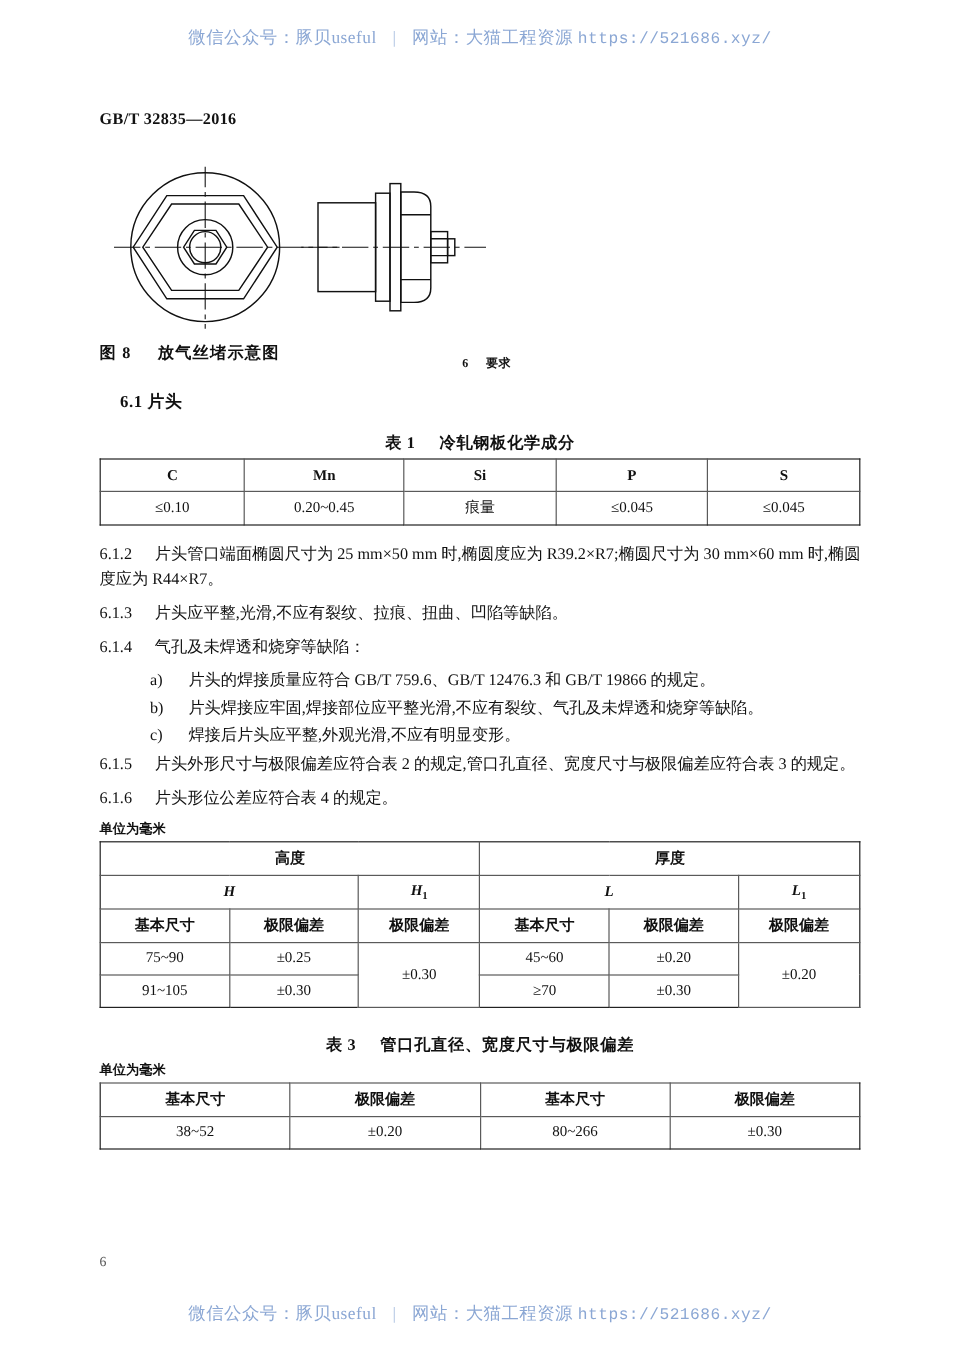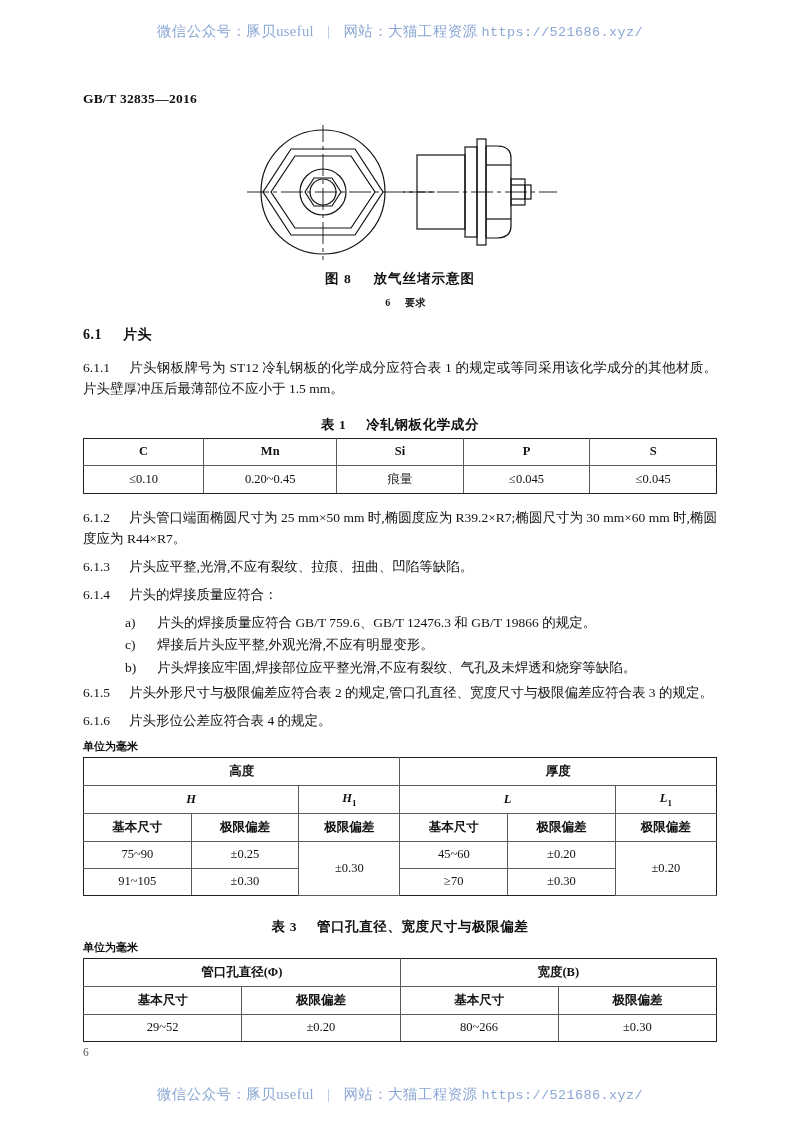--- a/index.html
+++ b/index.html
@@ -44,23 +44,22 @@
     font-family: "Liberation Serif", "DejaVu Serif", serif;
     font-weight: bold;
     font-size: 13.5px;
     letter-spacing: .3px;
   }
 
   
   .figure-wrap {
     position: absolute;
     left: 83px;
-    top: 125px;
+    top: 139px;
     width: 634px;
-    text-align: center;
   }
   .figure-caption {
     margin-top: 6px;
     font-size: 13.5px;
     font-weight: bold;
     letter-spacing: 1px;
   }
 
   
   .content {
@@ -76,21 +75,21 @@
     letter-spacing: .5px;
     text-align: center;
   }
   .h1 .num { display: inline-block; width: 28px; }
   .h2 {
     font-size: 14px;
     font-weight: bold;
     margin: 0 0 14px 0;
     letter-spacing: .5px;
   }
-  .h2 .num { display: inline-block; width: 36px; }
+  .h2 .num { display: inline-block; width: 36px; text-align: right; }
   p.para {
     font-size: 13.5px;
     line-height: 1.55;
     margin: 0 0 7px 0;
     text-align: justify;
     text-justify: inter-ideograph;
   }
   p.para .clnum { display: inline-block; min-width: 46px; }
   .listitem {
     font-size: 13.5px;
@@ -221,23 +220,20 @@
     <div class="h1">
       <span class="num">6</span>
       <span>要求</span>
     </div>
 
     <div class="h2">
       <span class="num">6.1</span>
       <span>片头</span>
     </div>
 
-    <p class="para">
-      <span class="clnum">6.1.1</span><span>片头钢板牌号为 ST12 冷轧钢板的化学成分应符合表 1 的规定或等同采用该化学成分的其他材质。片头壁厚冲压后最薄部位不应小于 1.5 mm。</span>
-    </p>
 
     <div class="tbl-title">
       <span>表 1</span>
       &nbsp;&nbsp;&nbsp;
       <span>冷轧钢板化学成分</span>
     </div>
     <div class="t1-wrap">
       <table class="doc">
         <colgroup>
           <col style="width:19%">
@@ -267,31 +263,31 @@
 
     <p class="para" style="margin-top:14px;">
       <span class="clnum">6.1.2</span><span>片头管口端面椭圆尺寸为 25 mm×50 mm 时,椭圆度应为 R39.2×R7;椭圆尺寸为 30 mm×60 mm 时,椭圆度应为 R44×R7。</span>
     </p>
 
     <p class="para">
       <span class="clnum">6.1.3</span><span>片头应平整,光滑,不应有裂纹、拉痕、扭曲、凹陷等缺陷。</span>
     </p>
 
     <p class="para">
-      <span class="clnum">6.1.4</span><span>片头的焊接质量应符合：</span>
+      <span class="clnum">6.1.4</span><span>气孔及未焊透和烧穿等缺陷：</span>
     </p>
 
     <div class="listitem">
       <span class="mark">a)</span><span>片头的焊接质量应符合 GB/T 759.6、GB/T 12476.3 和 GB/T 19866 的规定。</span>
     </div>
     <div class="listitem">
+      <span class="mark">b)</span><span>片头焊接应牢固,焊接部位应平整光滑,不应有裂纹、气孔及未焊透和烧穿等缺陷。</span>
+    </div>
+    <div class="listitem">
       <span class="mark">c)</span><span>焊接后片头应平整,外观光滑,不应有明显变形。</span>
-    </div>
-    <div class="listitem">
-      <span class="mark">b)</span><span>片头焊接应牢固,焊接部位应平整光滑,不应有裂纹、气孔及未焊透和烧穿等缺陷。</span>
     </div>
 
     <p class="para" style="margin-top:4px;">
       <span class="clnum">6.1.5</span><span>片头外形尺寸与极限偏差应符合表 2 的规定,管口孔直径、宽度尺寸与极限偏差应符合表 3 的规定。</span>
     </p>
 
     <p class="para">
       <span class="clnum">6.1.6</span><span>片头形位公差应符合表 4 的规定。</span>
     </p>
 
@@ -351,32 +347,28 @@
     <div class="unit-note">单位为毫米</div>
     <div class="t3-wrap">
       <table class="doc">
         <colgroup>
           <col style="width:25%">
             <col style="width:25%">
             <col style="width:25%">
             <col style="width:25%">
         </colgroup>
         <tbody>
-            <tr class="edge-top">
-          <th class="lft" colspan="2">管口孔直径(Φ)</th>
-          <th class="rgt" colspan="2">宽度(B)</th>
-        </tr>
         <tr>
           <th class="lft">基本尺寸</th>
           <th>极限偏差</th>
           <th>基本尺寸</th>
           <th class="rgt">极限偏差</th>
         </tr>
         <tr class="edge-bottom">
-          <td class="lft">29~52</td>
+          <td class="lft">38~52</td>
           <td>±0.20</td>
           <td>80~266</td>
           <td class="rgt">±0.30</td>
         </tr>
       </tbody>
         </table>
     </div>
 
   </div>
 

